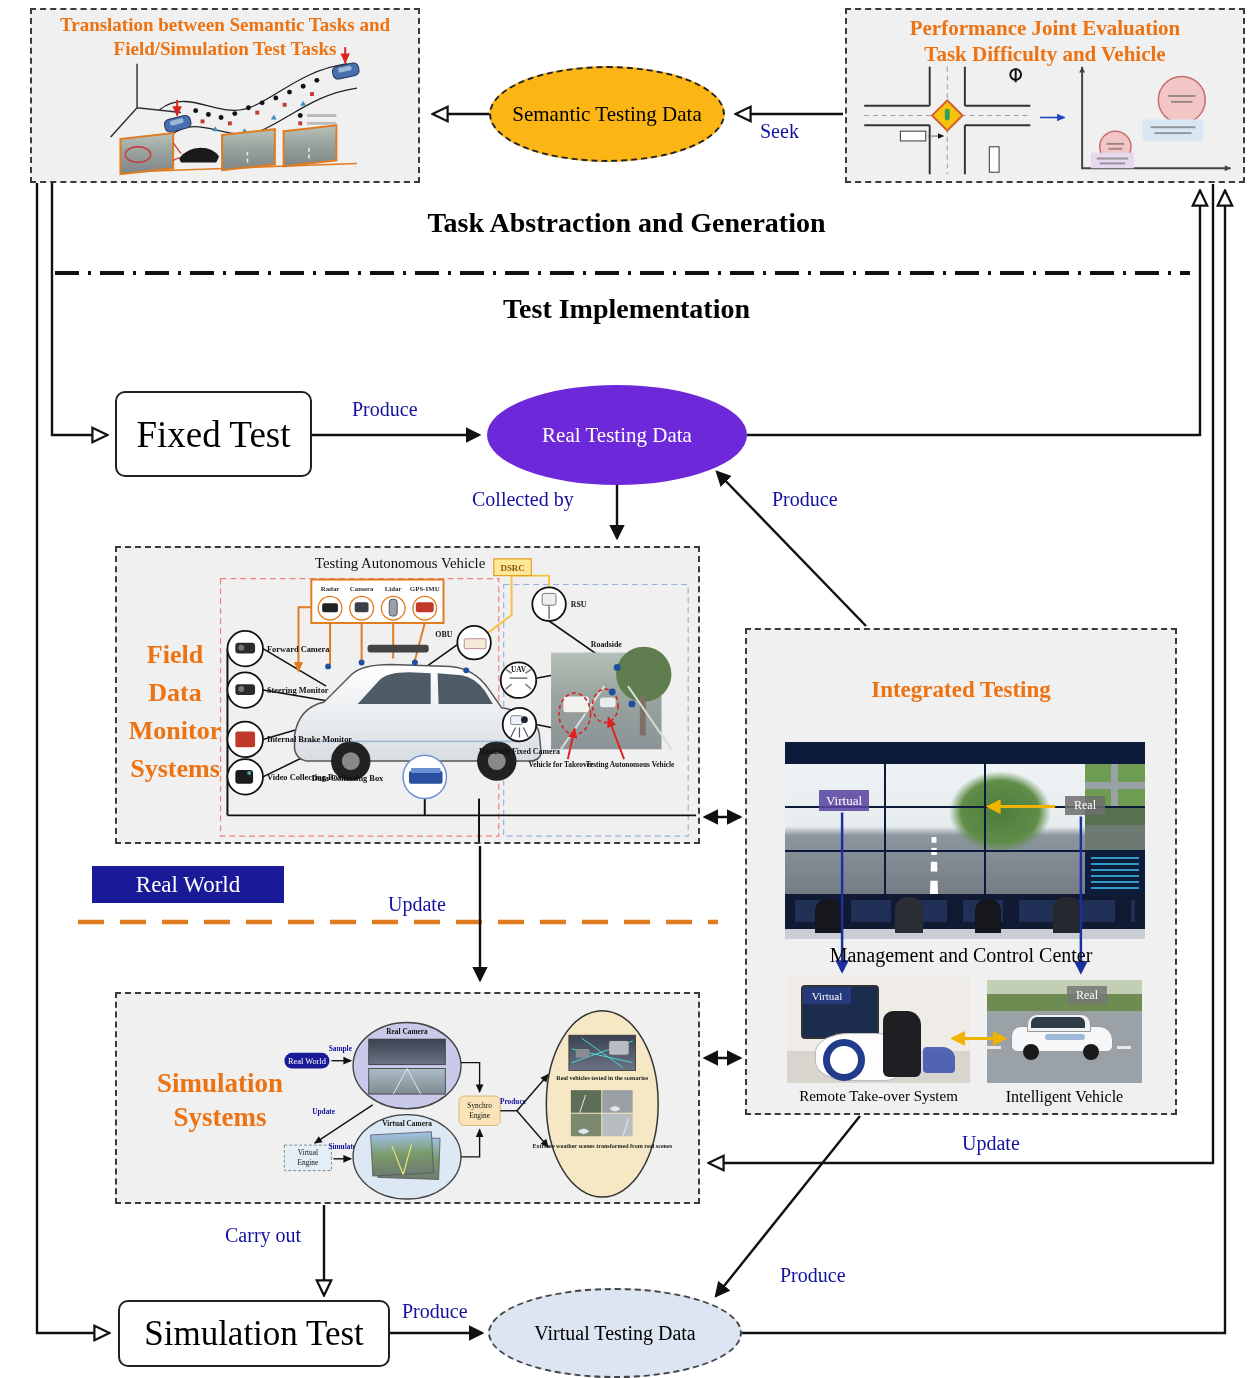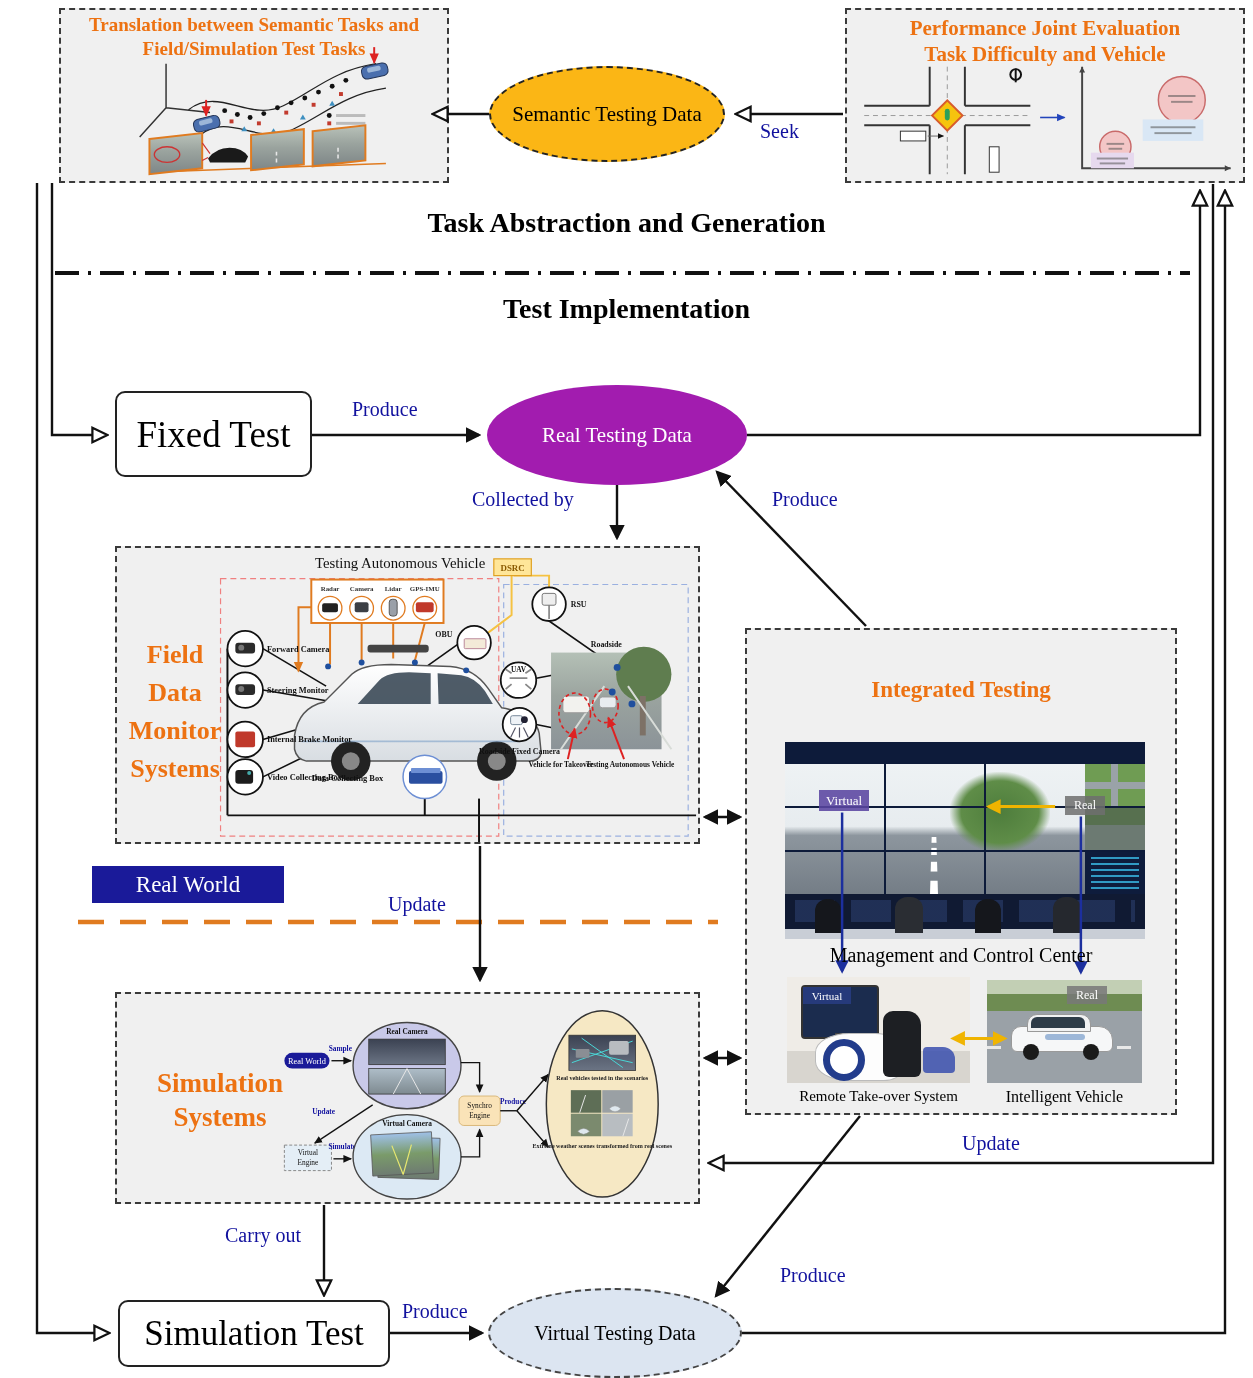--- a/index.html
+++ b/index.html
@@ -20,21 +20,21 @@
   #connectors{position:absolute;left:0;top:0;z-index:5;pointer-events:none;}
   .photo{position:absolute;overflow:hidden;box-sizing:border-box;}
   .tag{position:absolute;color:#fff;display:flex;align-items:center;justify-content:center;z-index:3;}
   .person{position:absolute;background:#15171c;border-radius:12px 12px 0 0;}
 </style>
 </head>
 <body>
 
 <div id="stage">
 
-  <div class="panel" style="left:30px;top:8px;width:390px;height:175px;margin-left:29px;">
+  <div class="panel" style="left:30px;top:8px;width:390px;height:175px;">
     <div class="orange-title" style="position:absolute;left:0;top:3px;width:100%;font-size:19px;">
       <div>Translation between Semantic Tasks and</div>
       <div>Field/Simulation Test Tasks</div>
     </div>
     <svg class="panel-svg" viewBox="0 0 390 175">
       <g stroke="#333" stroke-width="1.5" fill="none">
         <path d="M105,55 L105,100 M105,100 L78,130 M105,100 L150,105"></path>
       </g>
       <g stroke="#222" stroke-width="1.3" fill="none">
         <path d="M128,102 C160,78 190,115 225,98 C255,84 275,62 320,55"></path>
@@ -152,21 +152,21 @@
     <span style="font-size:21px;">Semantic Testing Data</span>
   </div>
 
   <div class="heading" style="top:207px;">Task Abstraction and Generation</div>
   <div class="heading" style="top:293px;">Test Implementation</div>
 
   <div class="node-box" style="left:115px;top:391px;width:197px;height:86px;">
     <span style="font-size:37px;">Fixed Test</span>
   </div>
 
-  <div class="ellipse" style="left:487px;top:385px;width:260px;height:100px;background:#a21caf;text-align:right;">
+  <div class="ellipse" style="left:487px;top:385px;width:260px;height:100px;background:#6d28d9;text-align:right;">
     <span style="font-size:21px;color:#fff;">Real Testing Data</span>
   </div>
 
   <div class="panel" style="left:115px;top:546px;width:585px;height:298px;">
     <svg class="panel-svg" viewBox="0 0 585 298">
       <defs>
         <linearGradient id="photoG" x1="0" y1="0" x2="0" y2="1">
           <stop offset="0" stop-color="#b4c0b6"></stop>
             <stop offset="0.45" stop-color="#9ba49f"></stop>
             <stop offset="1" stop-color="#8b9398"></stop>

